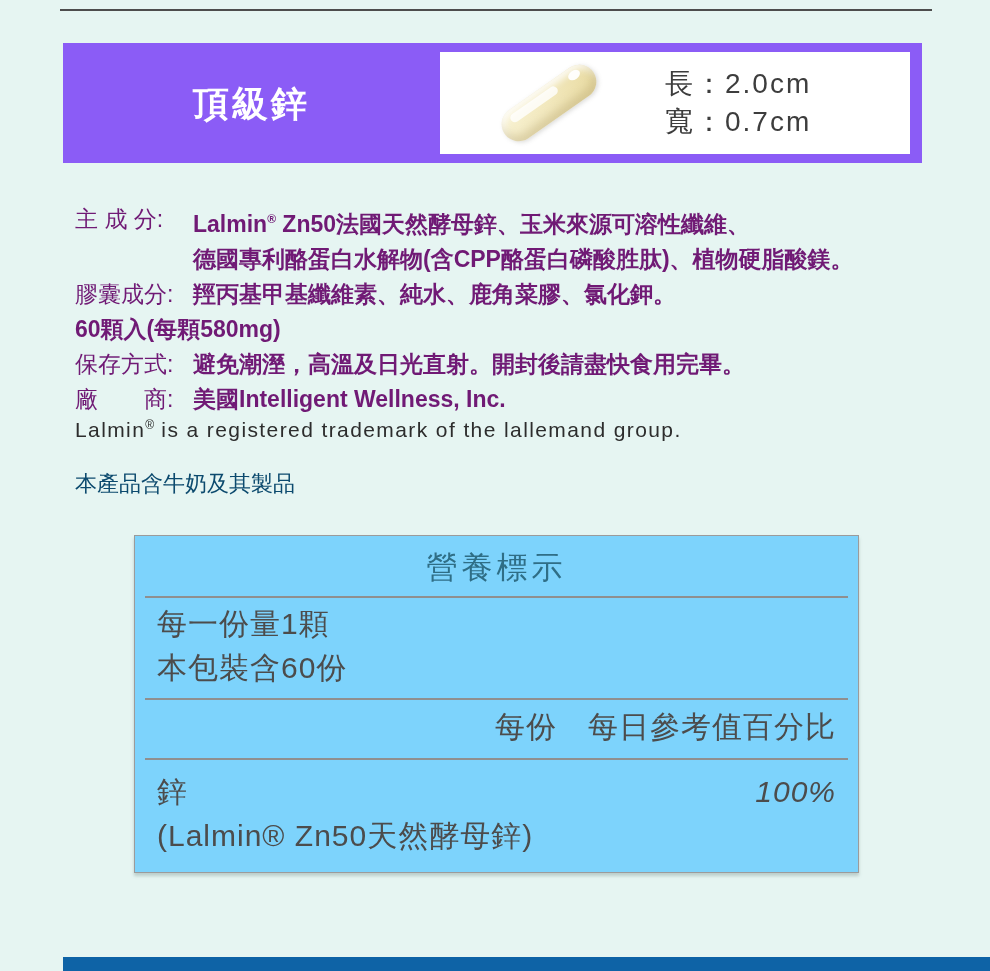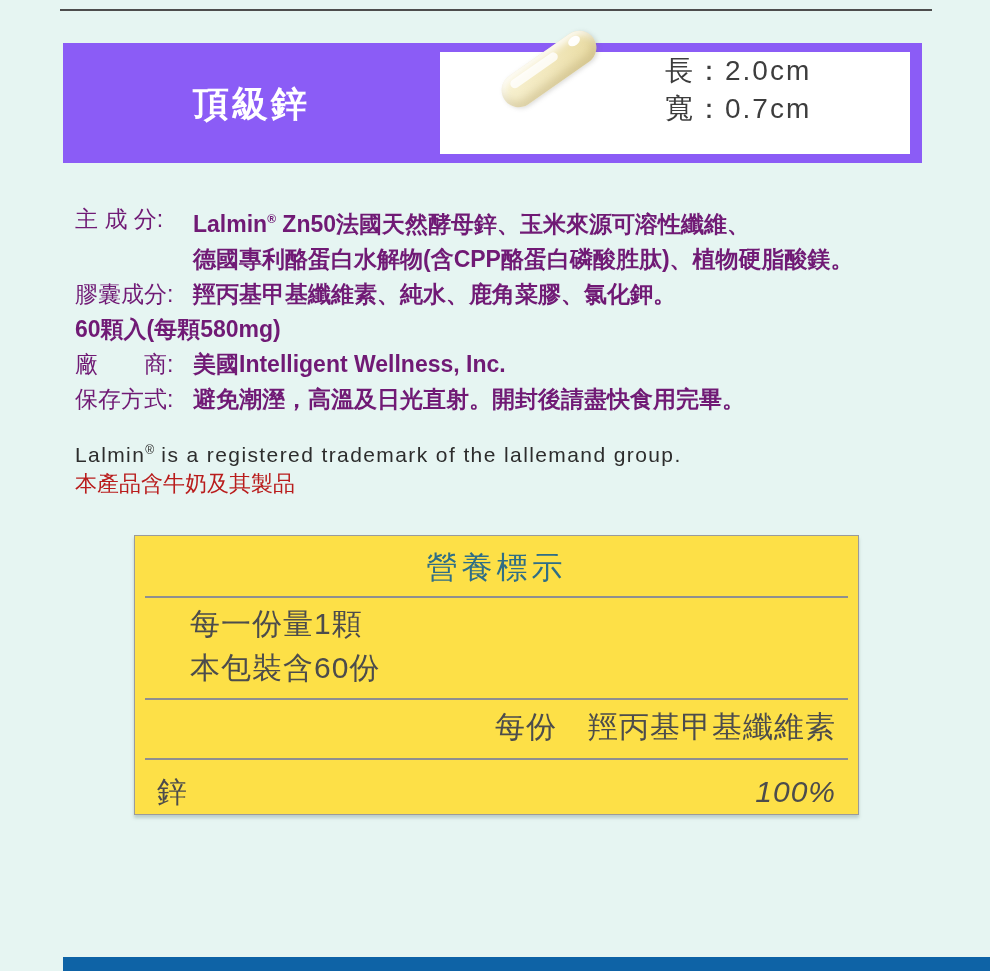--- a/index.html
+++ b/index.html
@@ -16,52 +16,52 @@
 
   
   .header-box{left:63px;top:43px;width:859px;height:120px;background:#8b5cf6;}
   .header-title{
     position:absolute;left:0;top:0;width:377px;height:100%;
     display:flex;flex-direction:column;justify-content:center;align-items:center;
     color:#FFFFFF;font-size:36px;font-weight:bold;line-height:45px;letter-spacing:3px;
   }
   .header-panel{
     position:absolute;left:377px;top:9px;bottom:9px;right:12px;background:#FFFFFF;
-    display:flex;align-items:flex-start;
+    display:flex;align-items:center;
   }
   .capsule{
     position:relative;margin-left:55px;width:108px;height:34px;border-radius:17px;
     background:linear-gradient(115deg,#f8f2d3 0%,#f2e8bd 50%,#e8daa0 100%);
     box-shadow:inset 0 -7px 9px rgba(180,160,105,.38), inset 0 5px 7px rgba(255,255,255,.85), 1px 2px 4px rgba(120,120,110,.25);
     transform:rotate(-35deg);
   }
   .cap-gloss{position:absolute;left:13px;top:5px;width:56px;height:9px;border-radius:6px;background:rgba(255,255,255,.8);}
   .cap-dot{position:absolute;right:11px;top:4px;width:13px;height:9px;border-radius:50%;background:rgba(255,255,255,.95);}
   .dims{margin-left:62px;font-size:28px;color:#3d3d3d;letter-spacing:2px;line-height:38px;}
 
   
   .info{left:75px;top:202px;width:860px;font-size:23px;color:#701a75;}
   .info-row{display:flex;}
   .info-label{flex:none;width:118px;white-space:pre;line-height:35px;}
   .info-value{flex:1;line-height:35px;font-weight:bold;}
   sup.reg{font-size:12px;vertical-align:super;letter-spacing:0;}
 
-  .trademark{left:75px;top:437px;font-size:21px;letter-spacing:1.4px;color:#2d2d2d;line-height:26px;}
-  .allergen{left:75px;top:470px;font-size:22px;color:#b91c1c;line-height:27px;font-family:Liberation Serif, serif;}
+  .trademark{left:75px;top:412px;font-size:21px;letter-spacing:1.4px;color:#2d2d2d;line-height:26px;}
+  .allergen{left:75px;top:470px;font-size:22px;color:#0c4a6e;line-height:27px;font-family:Liberation Serif, serif;}
 
   
   .nutrition{
-    left:134px;top:535px;width:679px;background:#fde047;
+    left:134px;top:535px;width:679px;background:#7dd3fc;
     border:1px solid #9b9b9b;padding:0 22px;
     box-shadow:0 3px 3px rgba(110,135,132,.35);
     font-size:30px;color:#4c4c4c;letter-spacing:1px;
   }
   .nt-title{text-align:center;color:#2F6E86;font-size:31px;letter-spacing:4px;padding:11px 0 7px;line-height:42px;}
   .nt-rule{height:2px;background:#8f8f8f;margin:0 -12px;}
-  .nt-serving{padding:4px 0 8px;margin-left:33px;}
+  .nt-serving{padding:4px 0 8px;}
   .nt-serving div{line-height:44px;}
   .nt-colhead{text-align:right;padding:5px 0 9px;line-height:44px;}
   .nt-row{display:flex;align-items:baseline;padding:10px 0 0;line-height:44px;}
   .n-name{flex:1;}
   .n-dv{flex:none;width:218px;text-align:right;font-style:italic;}
   .nt-note{padding:0 0 14px;line-height:44px;}
 
   
   .bottom-bar{left:63px;top:957px;width:927px;height:14px;background:#0E63A6;}
 </style>
@@ -97,44 +97,45 @@
       </div>
     </div>
     <div class="info-row">
       <div class="info-label">膠囊成分:</div>
       <div class="info-value">羥丙基甲基纖維素、純水、鹿角菜膠、氯化鉀。</div>
     </div>
     <div class="info-row">
       <div class="info-value">60顆入(每顆580mg)</div>
     </div>
     <div class="info-row">
+      <div class="info-label">保存方式:</div>
+      <div class="info-value">避免潮溼，高溫及日光直射。開封後請盡快食用完畢。</div>
+    </div>
+    <div class="info-row">
       <div class="info-label">廠　　商:</div>
       <div class="info-value">美國Intelligent Wellness, Inc.</div>
-    </div>
-    <div class="info-row">
-      <div class="info-label">保存方式:</div>
-      <div class="info-value">避免潮溼，高溫及日光直射。開封後請盡快食用完畢。</div>
     </div>
   </div>
 
   <div class="abs trademark"><span>Lalmin</span><sup class="reg">®</sup><span> is a registered trademark of the lallemand group.</span></div>
 
   <div class="abs allergen">本產品含牛奶及其製品</div>
 
   <div class="abs nutrition">
     <div class="nt-title">營養標示</div>
     <div class="nt-rule"></div>
     <div class="nt-serving">
       <div>每一份量1顆</div>
       <div>本包裝含60份</div>
     </div>
     <div class="nt-rule"></div>
-    <div class="nt-colhead">每份　羥丙基甲基纖維素</div>
+    <div class="nt-colhead">每份　每日參考值百分比</div>
     <div class="nt-rule"></div>
     <div class="nt-row">
       <span class="n-name">鋅</span>
       <span class="n-dv">100%</span>
     </div>
+    <div class="nt-note">(Lalmin® Zn50天然酵母鋅)</div>
   </div>
 
   <div class="abs bottom-bar"></div>
 
 </div>
 
 </body></html>

